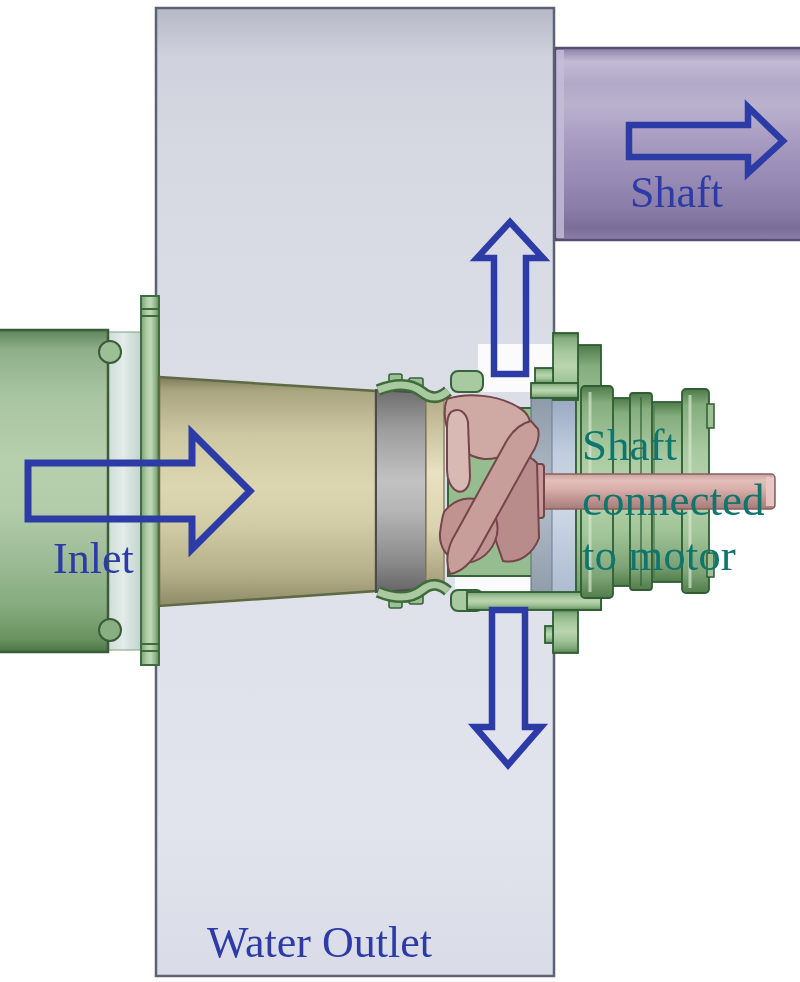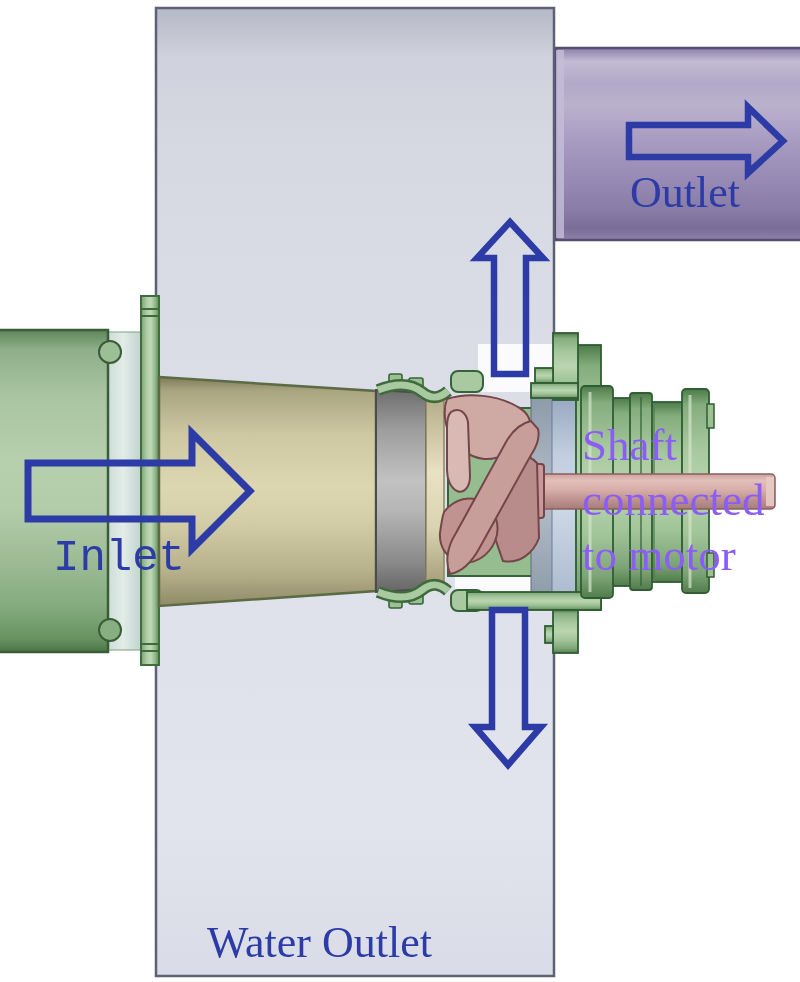--- a/index.html
+++ b/index.html
@@ -1,22 +1,22 @@
 <!DOCTYPE html>
 <html><head>
 <meta charset="utf-8">
 <style>
   html,body{margin:0;padding:0;background:#ffffff;}
   #stage{position:relative;width:800px;height:982px;background:#ffffff;overflow:hidden;
          font-family:"Liberation Serif", serif;}
   #stage svg{position:absolute;left:0;top:0;}
   .label{position:absolute;white-space:pre;}
   .blue{color:#2c3ba6;}
-  .dark{color:#8b5cf6;}
-  .lbl-inlet{left:53px;top:533px;font-size:44px;font-family:Liberation Mono, monospace;}
+  .dark{color:#0f766e;}
+  .lbl-inlet{left:53px;top:533px;font-size:44px;}
   .lbl-outlet{left:630px;top:167px;font-size:44px;}
   .lbl-chamber{left:207px;top:917px;font-size:44px;}
   .lbl-shaft{left:582px;top:418px;font-size:45px;line-height:55px;width:210px;white-space:normal;}
 </style>
 </head>
 <body>
 
 <div id="stage">
 <svg width="800" height="982" viewBox="0 0 800 982">
   <defs>
@@ -208,16 +208,16 @@
 
   <g fill="none" stroke="#2c3ba6" stroke-width="7" stroke-linejoin="miter">
     <path d="M28,463 L192,463 L192,433 L250,491 L192,549 L192,519 L28,519 Z"></path>
     <path d="M629,125 L748,125 L748,107 L783,141 L748,173 L748,157 L629,157 Z" stroke-width="6.5"></path>
     <path d="M494,374 L494,258 L477,258 L510,222 L543,258 L526,258 L526,374 Z" stroke-width="6.5"></path>
     <path d="M492,610 L492,727 L475,727 L508,765 L541,727 L525,727 L525,610 Z" stroke-width="6.5"></path>
   </g>
 </svg>
 
 <div class="label blue lbl-inlet">Inlet</div>
-<div class="label blue lbl-outlet">Outlet</div>
+<div class="label blue lbl-outlet">Shaft</div>
 <div class="label blue lbl-chamber">Water Outlet</div>
 <div class="label dark lbl-shaft">Shaft connected to motor</div>
 </div>
 
 </body></html>

